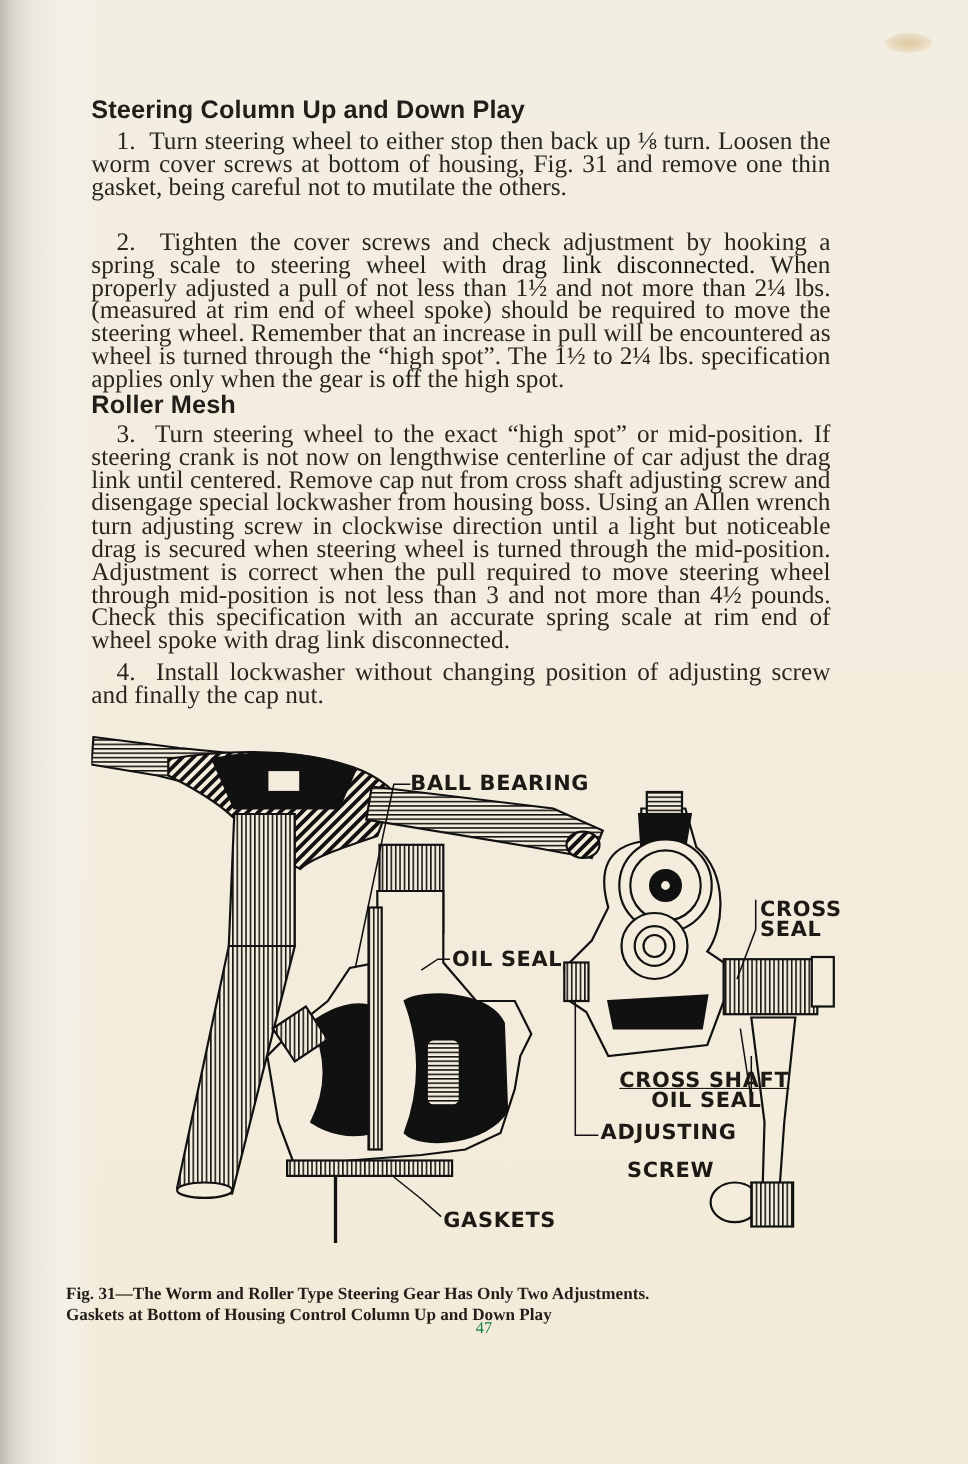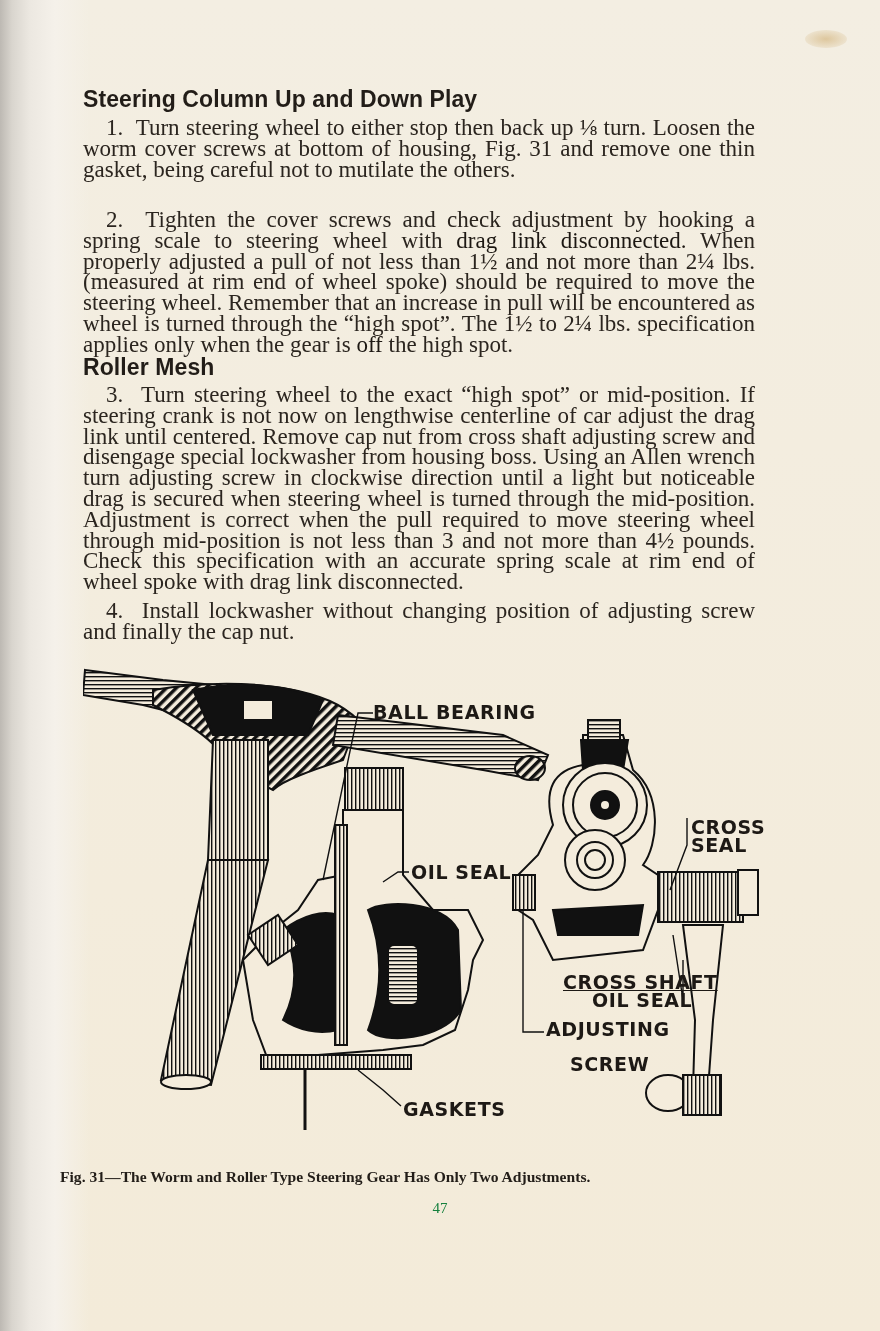--- a/index.html
+++ b/index.html
@@ -140,15 +140,16 @@
   <div class="lbl" style="left:608px; top:158px;">CROSS</div>
   <div class="lbl" style="left:608px; top:176px;">SEAL</div>
   <div class="lbl" style="left:480px; top:313px;text-decoration:underline;">CROSS SHAFT</div>
   <div class="lbl" style="left:509px; top:331px;">OIL SEAL</div>
   <div class="lbl" style="left:463px; top:360px;">ADJUSTING</div>
   <div class="lbl" style="left:487px; top:378px;margin-top:17px;">SCREW</div>
 </div>
 
 <div class="caption">
   <div>Fig. 31—The Worm and Roller Type Steering Gear Has Only Two Adjustments.</div>
+  <div>Gaskets at Bottom of Housing Control Column Up and Down Play</div>
 </div>
 
 <div class="pnum">47</div>
 
 </body></html>

